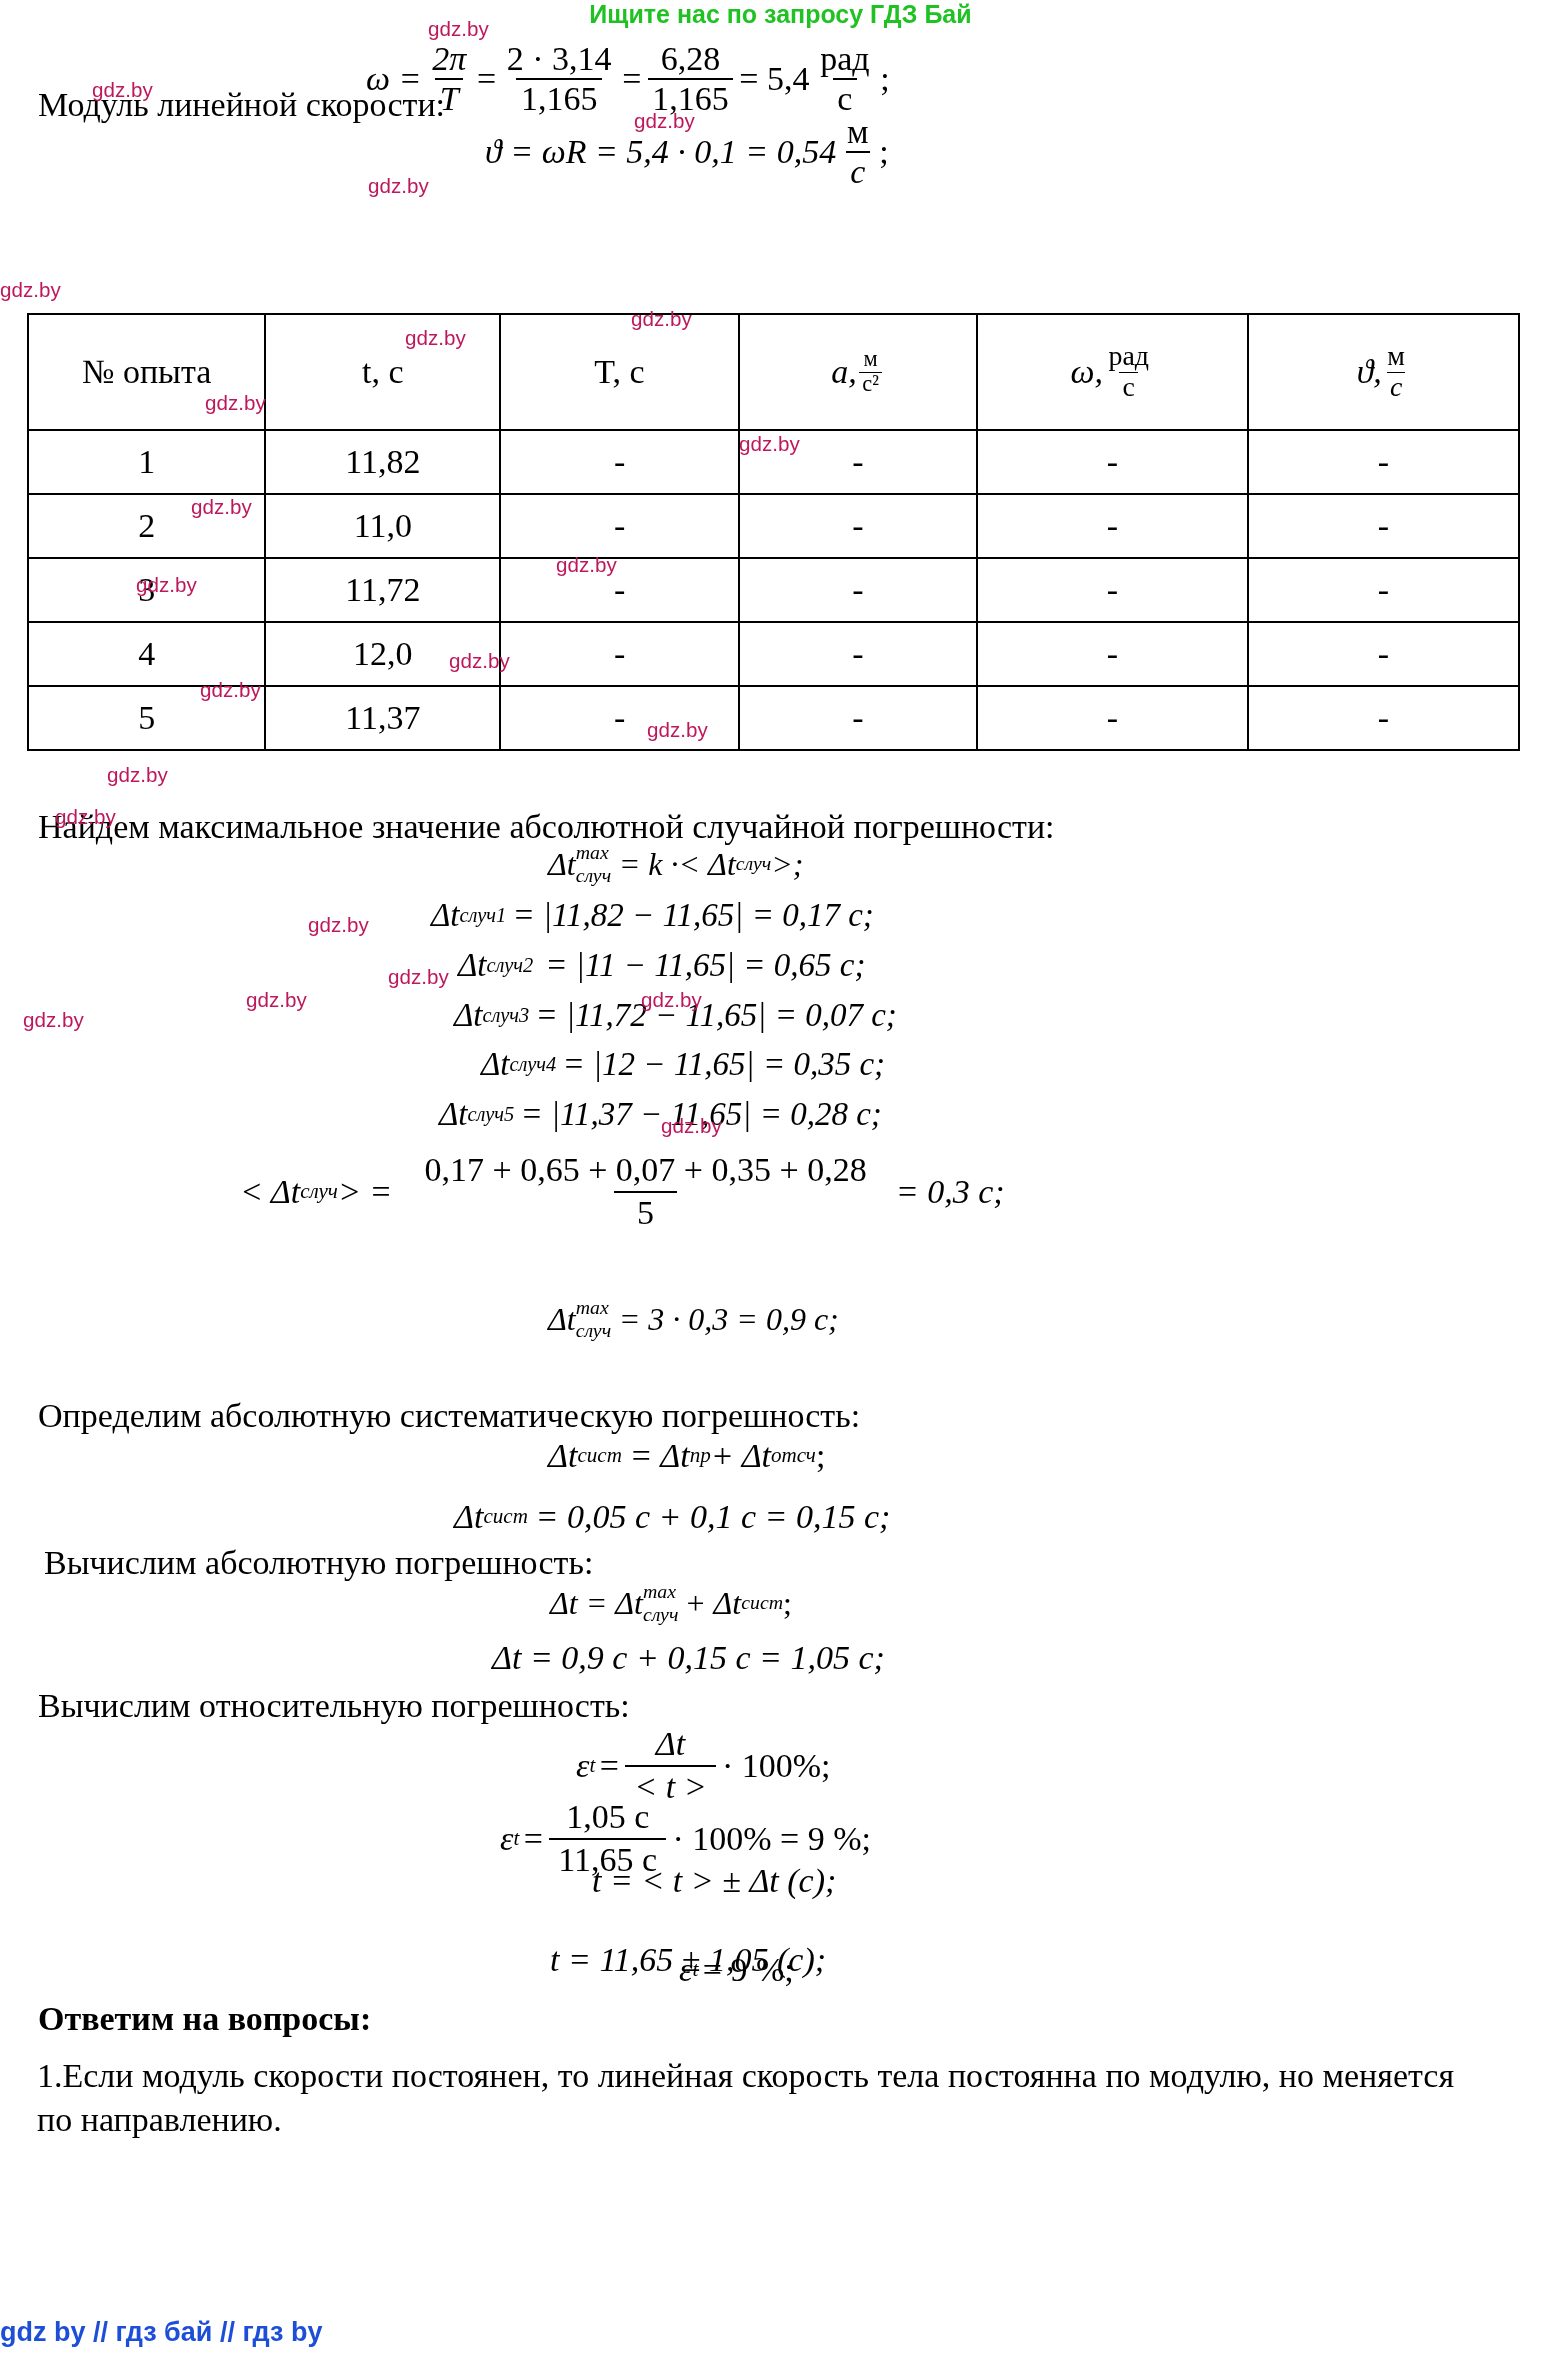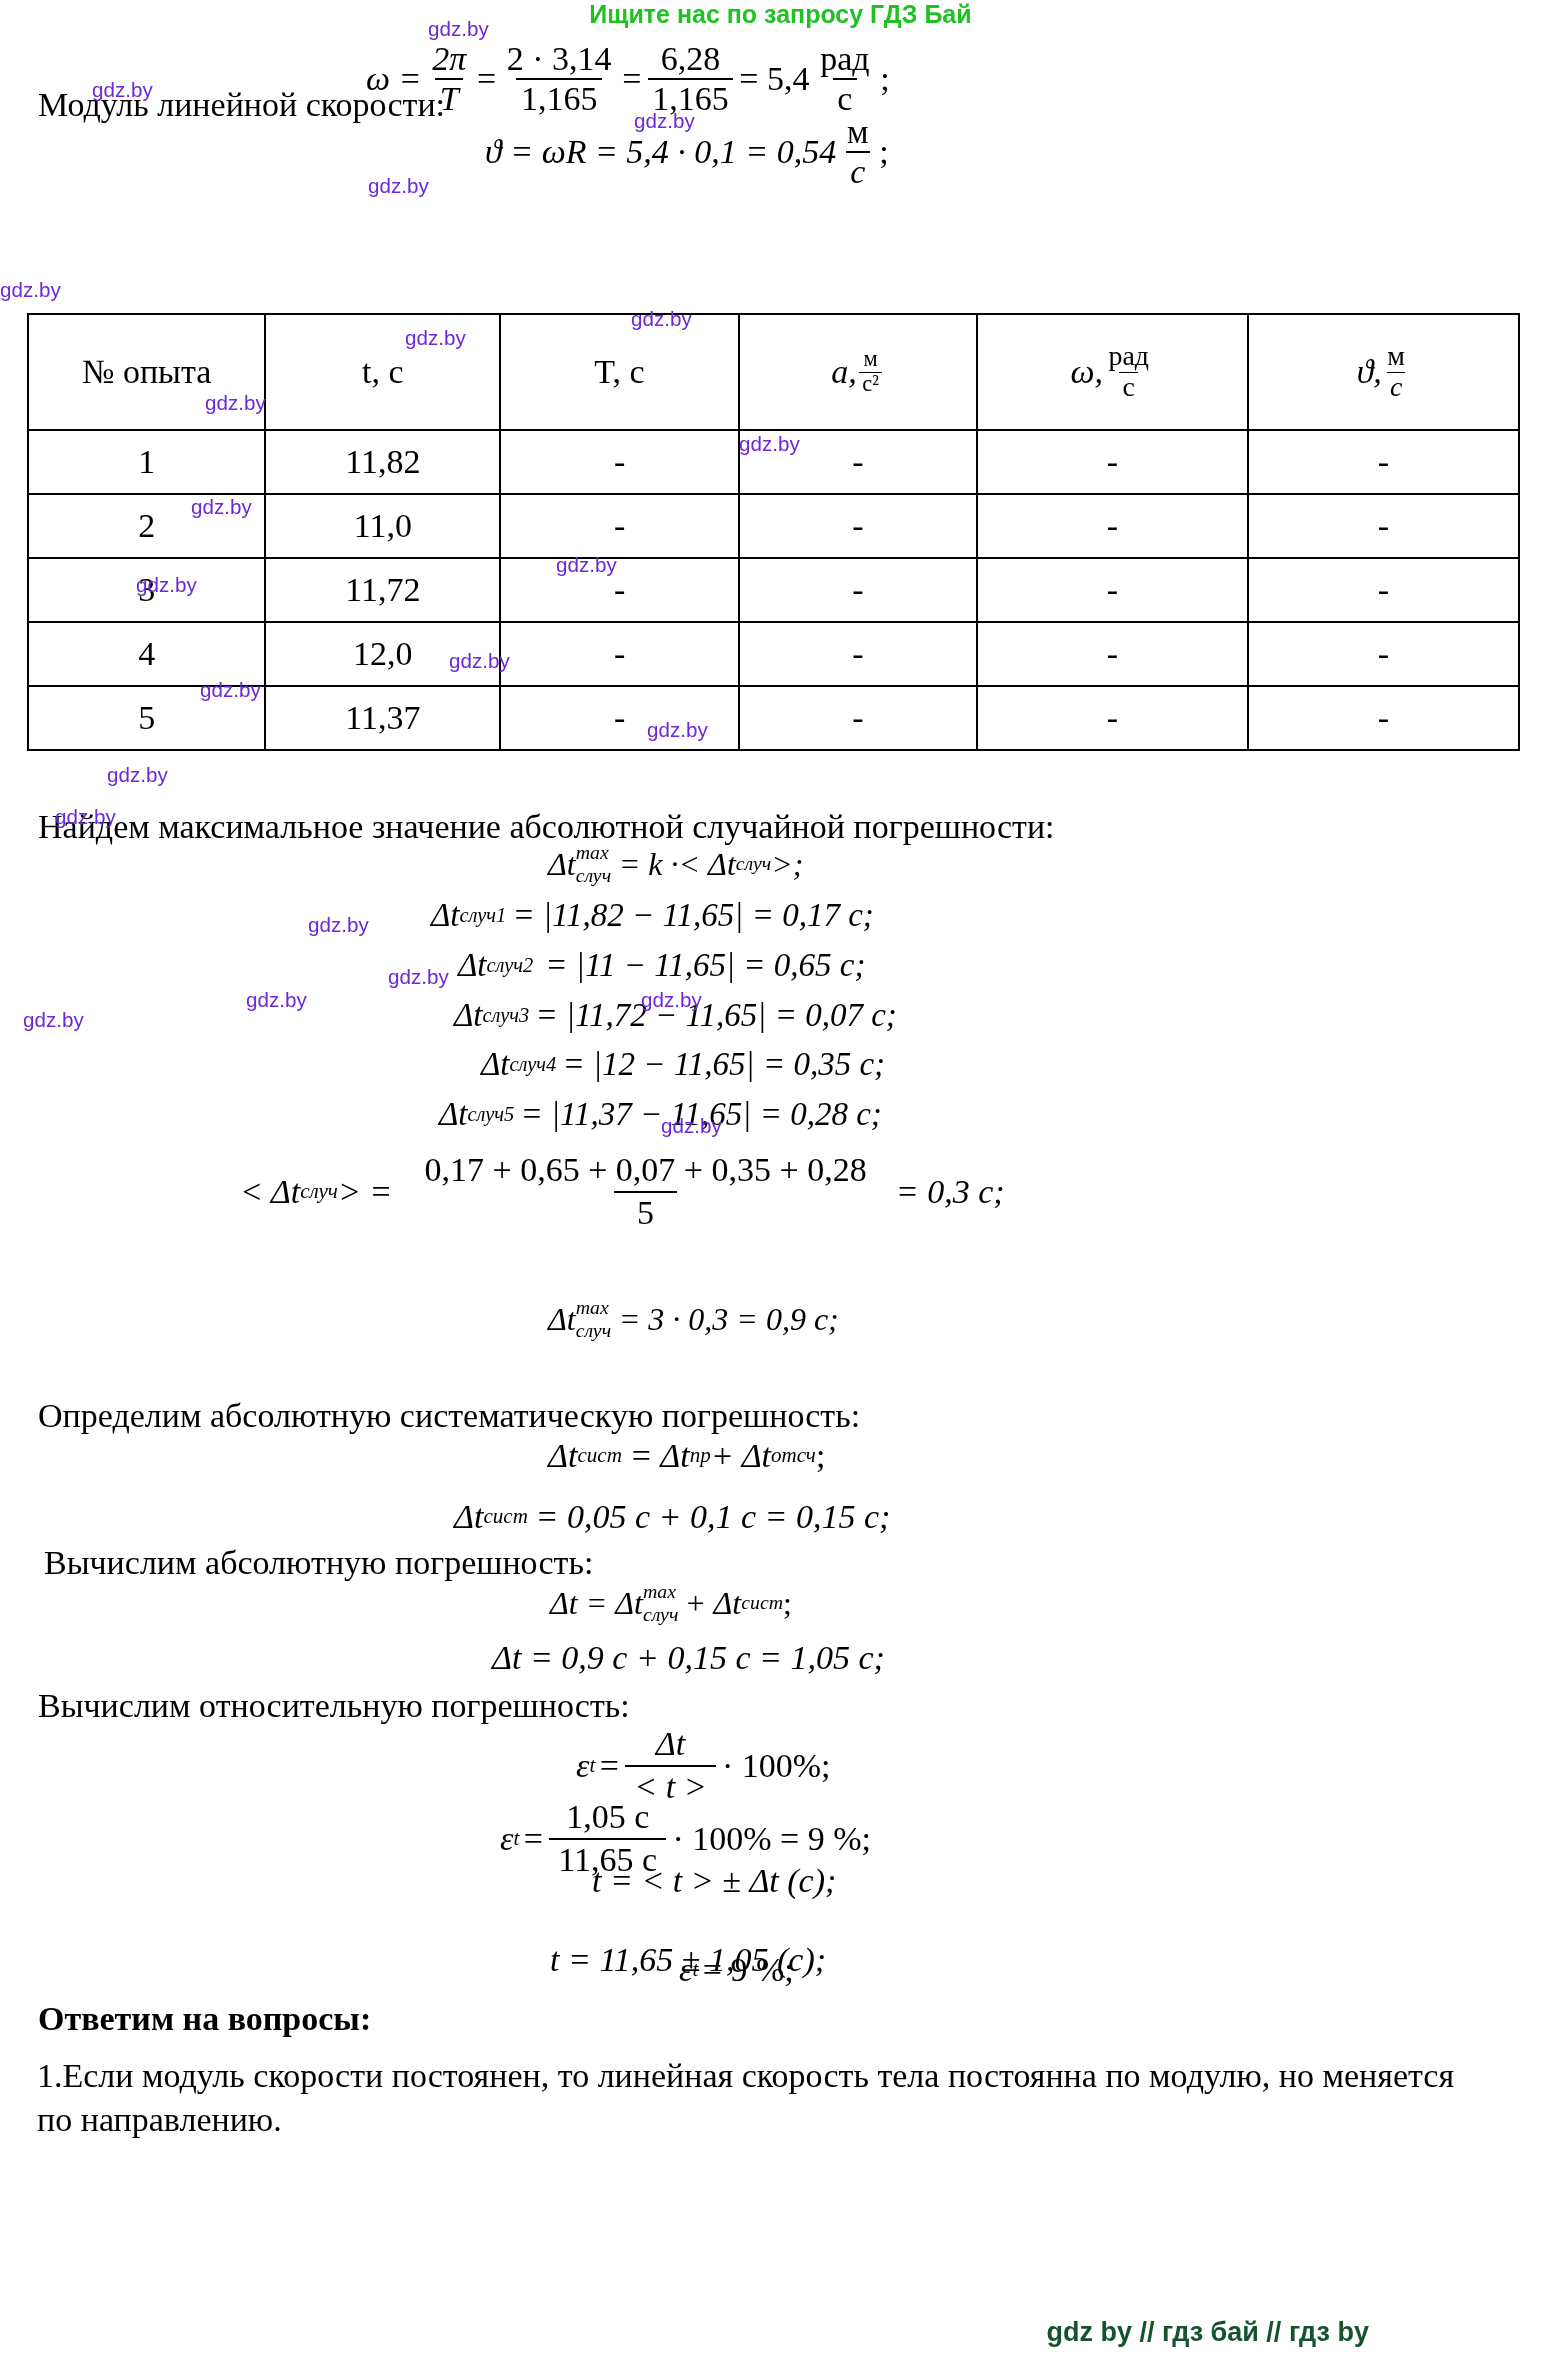--- a/index.html
+++ b/index.html
@@ -14,21 +14,21 @@
     font-family: "Liberation Serif", "DejaVu Serif", serif;
     color: #000000;
     overflow: hidden;
   }
 
   
   .wm {
     position: absolute;
     font-family: "Liberation Sans", "DejaVu Sans", sans-serif;
     font-size: 20.6px;
-    color: #6d28d9;
+    color: #be185d;
     white-space: nowrap;
     letter-spacing: 0px;
   }
 
   .banner-top {
     position: absolute;
     left: 0;
     top: 0;
     width: 1561px;
     text-align: center;
@@ -36,25 +36,25 @@
     font-size: 25px;
     font-weight: 700;
     color: #1fc222;
     white-space: nowrap;
   }
   .banner-bottom {
     position: absolute;
     left: 0;
     bottom: 6.1px;
     width: 1369px;
-    text-align: right;
+    text-align: left;
     font-family: "Liberation Sans", "DejaVu Sans", sans-serif;
     font-size: 27px;
     font-weight: 700;
-    color: #14532d;
+    color: #1d4ed8;
     white-space: nowrap;
   }
 
   
   .abs { position: absolute; white-space: nowrap; }
 
   .body-text {
     font-size: 34px;
     font-family: "Liberation Serif", "DejaVu Serif", serif;
   }

